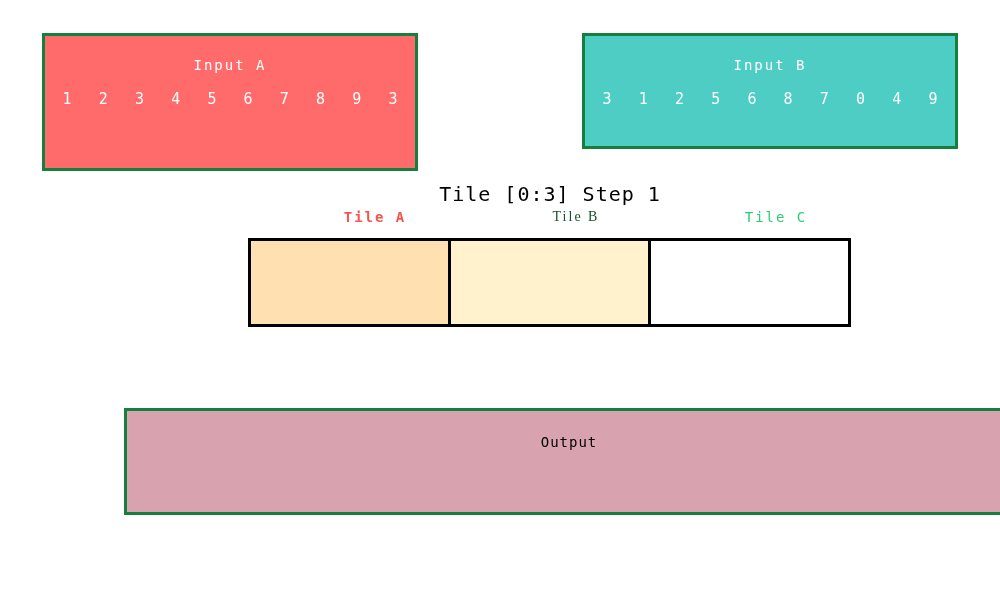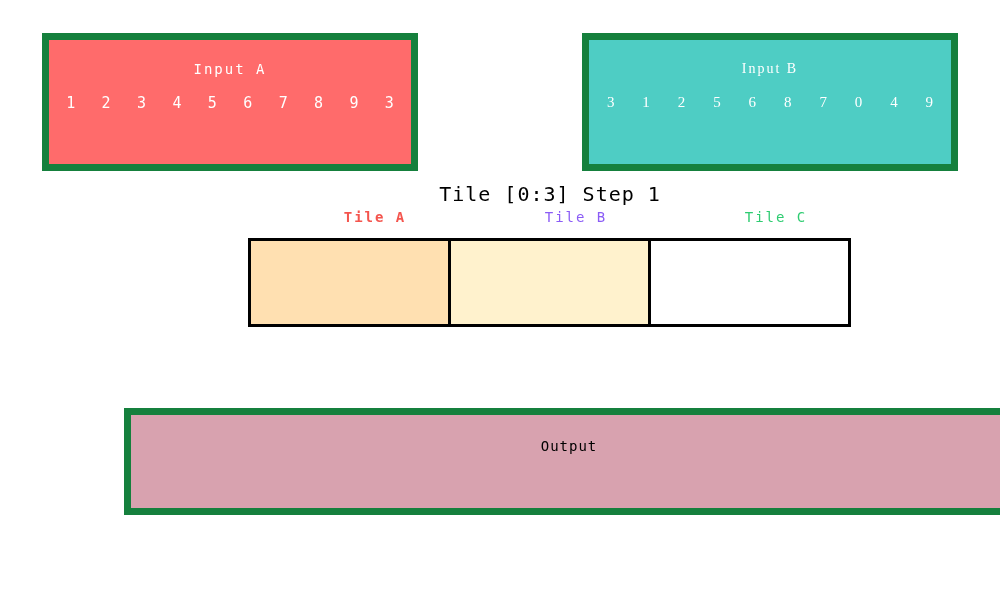--- a/index.html
+++ b/index.html
@@ -10,25 +10,25 @@
   .stage {
     position: relative;
     width: 1000px;
     height: 600px;
     background: #ffffff;
     font-family: "DejaVu Sans Mono", "Liberation Mono", monospace;
     overflow: hidden;
   }
   .box {
     position: absolute;
-    border: 7px solid #15803d;
+    border: 3px solid #15803d;
     box-sizing: border-box;
   }
   .input-a { left: 42px;  top: 33px; width: 376px; height: 138px; }
-  .input-b { left: 582px; top: 33px; width: 376px; height: 138px; font-family: Liberation Serif, serif; }
+  .input-b { left: 582px; top: 33px; width: 376px; height: 116px; }
   .box-label {
     position: absolute;
     left: 0; right: 0;
     top: 21px;
     text-align: center;
     font-size: 14px;
     letter-spacing: 2px;
     color: #ffffff;
     white-space: pre;
   }
@@ -118,21 +118,21 @@
         <span>7</span>
         <span>0</span>
         <span>4</span>
         <span>9</span>
       </div>
   </div>
 
   <div class="step-title">Tile [0:3] Step 1</div>
 
   <div class="tile-label tile-label-a" style="color: rgb(244, 85, 78); font-weight: bold;">Tile A</div>
-  <div class="tile-label tile-label-b" style="color: #8b5cf6;">Tile B</div>
+  <div class="tile-label tile-label-b" style="color: #14532d; font-family: Liberation Serif, serif;">Tile B</div>
   <div class="tile-label tile-label-c" style="color: rgb(46, 204, 113);">Tile C</div>
 
   <div class="tile-row">
     <div class="tile tile-sep" style="background-color: rgb(255, 224, 177);"></div>
     <div class="tile tile-sep" style="background-color: rgb(255, 242, 205);"></div>
     <div class="tile" style="background-color: rgb(255, 255, 255);"></div>
   </div>
 
   <div class="box output" style="background-color: rgb(216, 162, 175);">
     <div class="box-label">Output</div>

